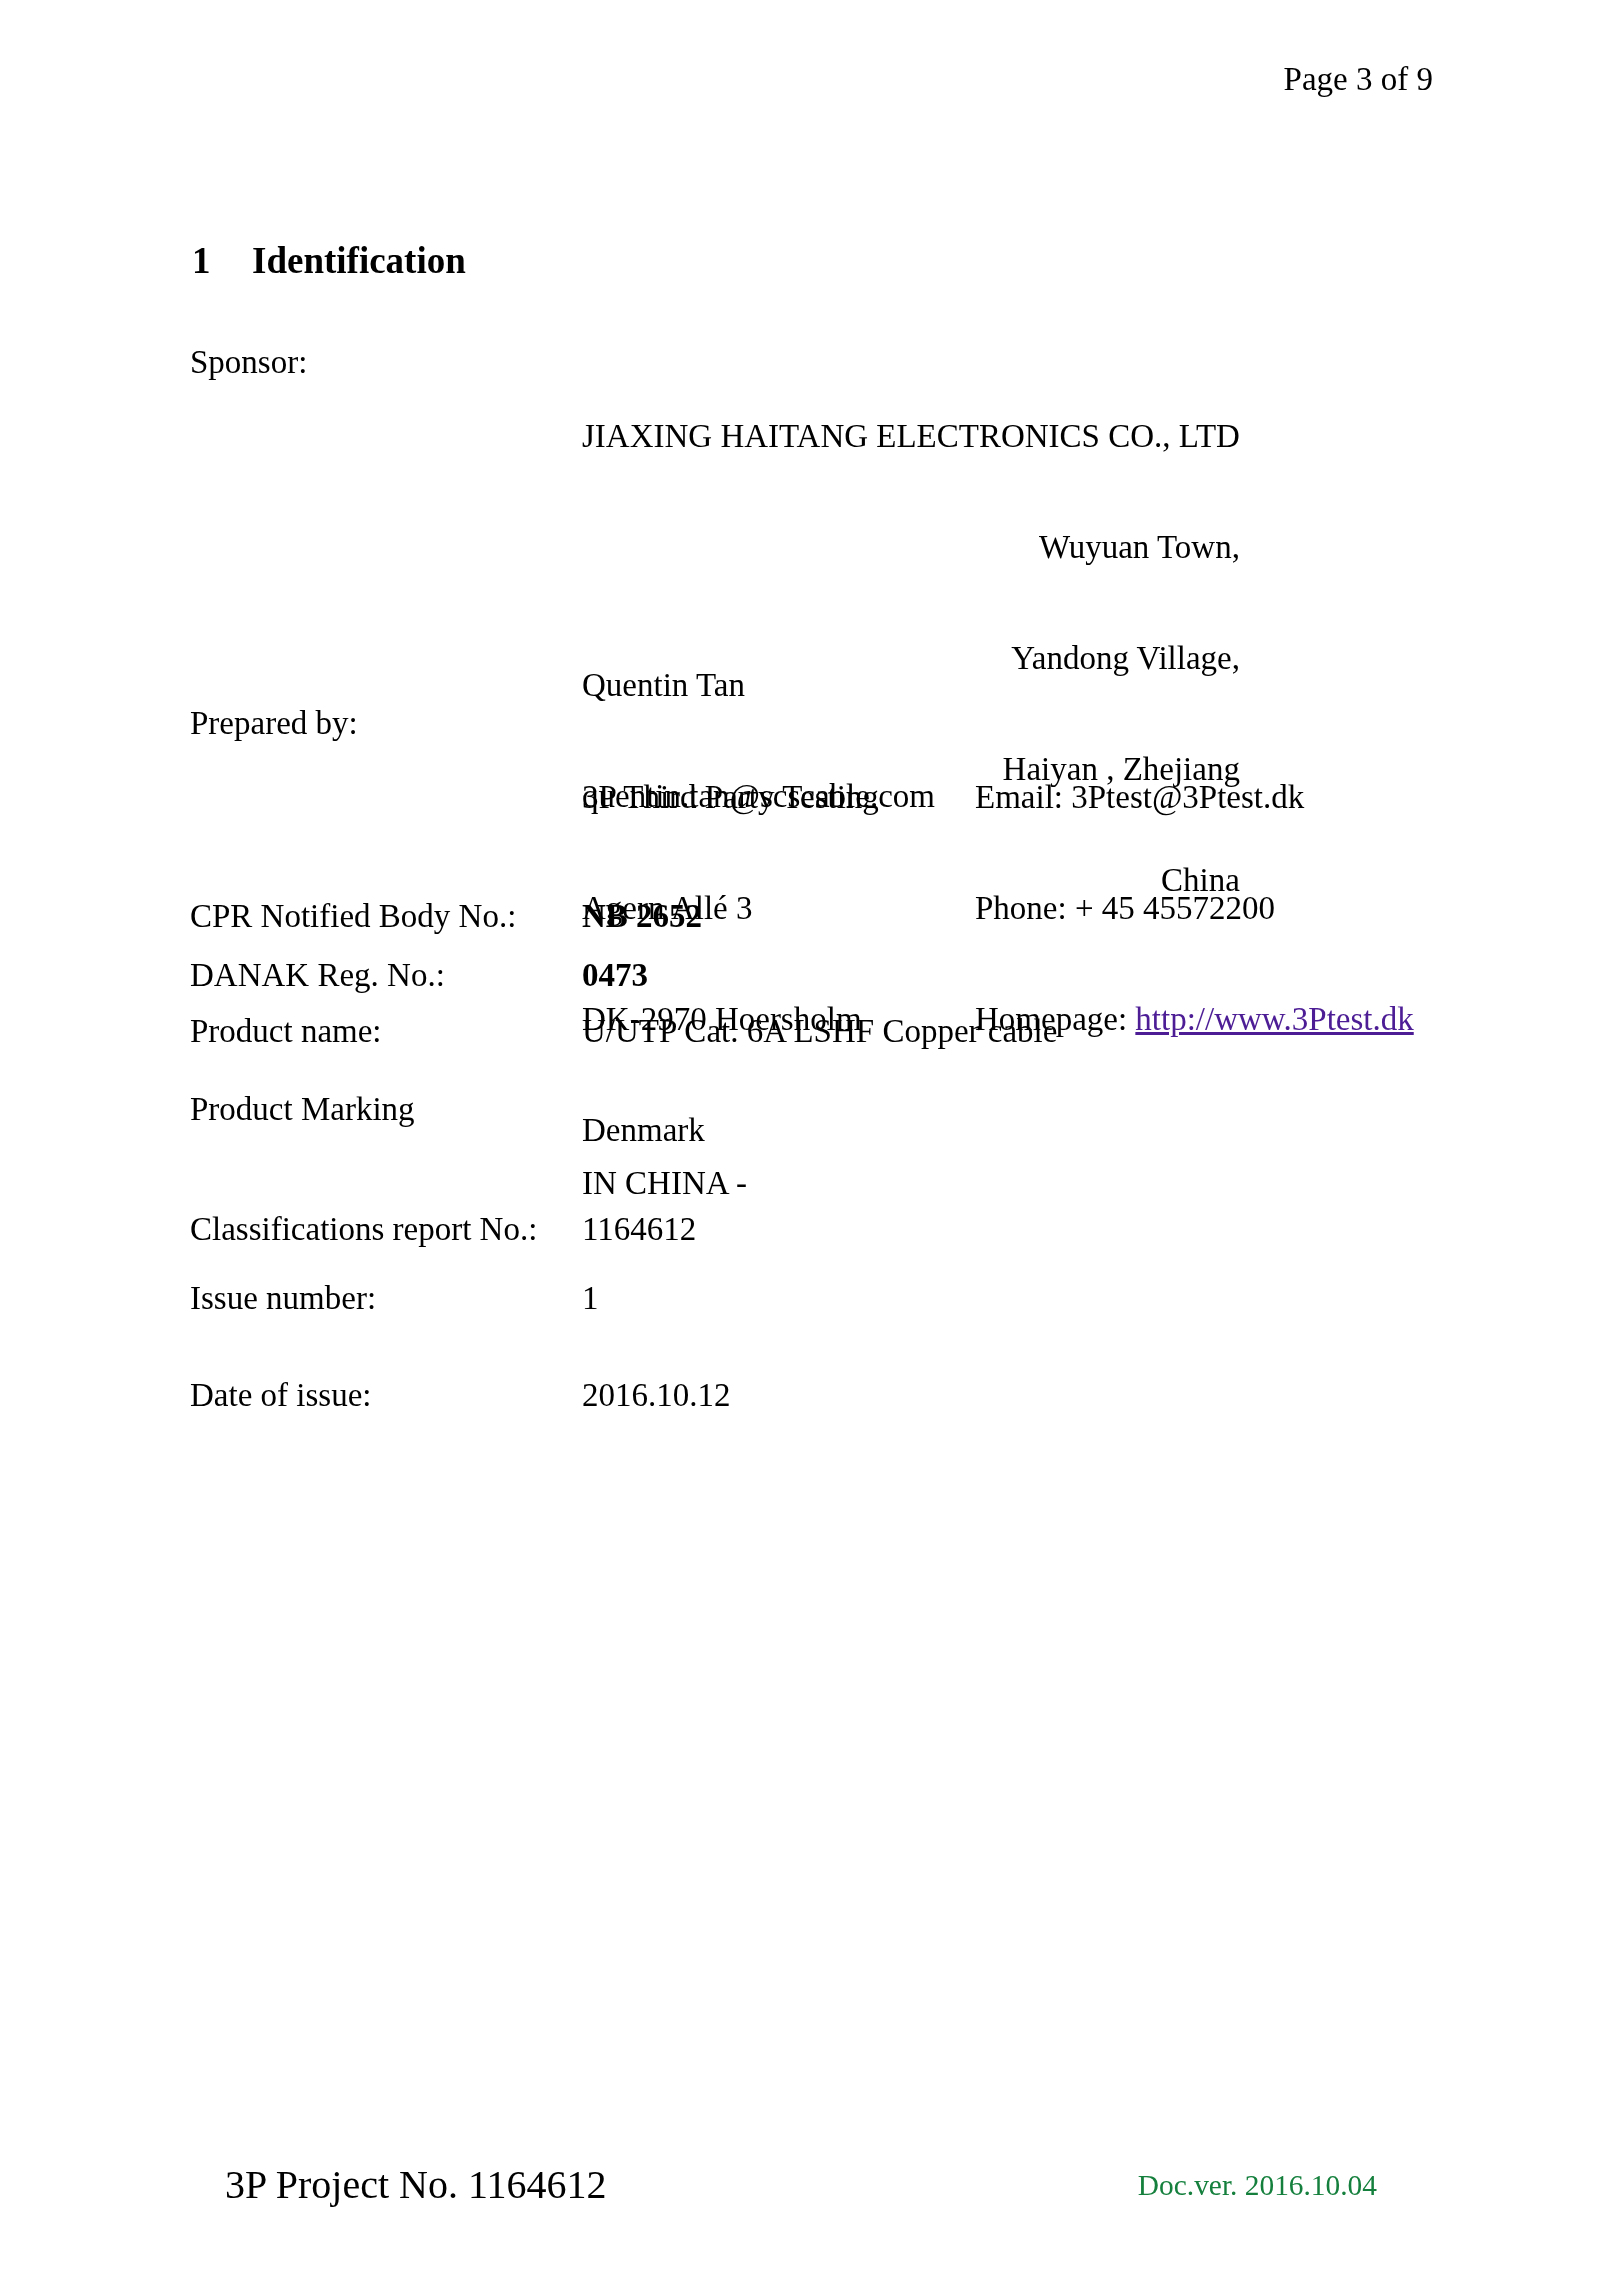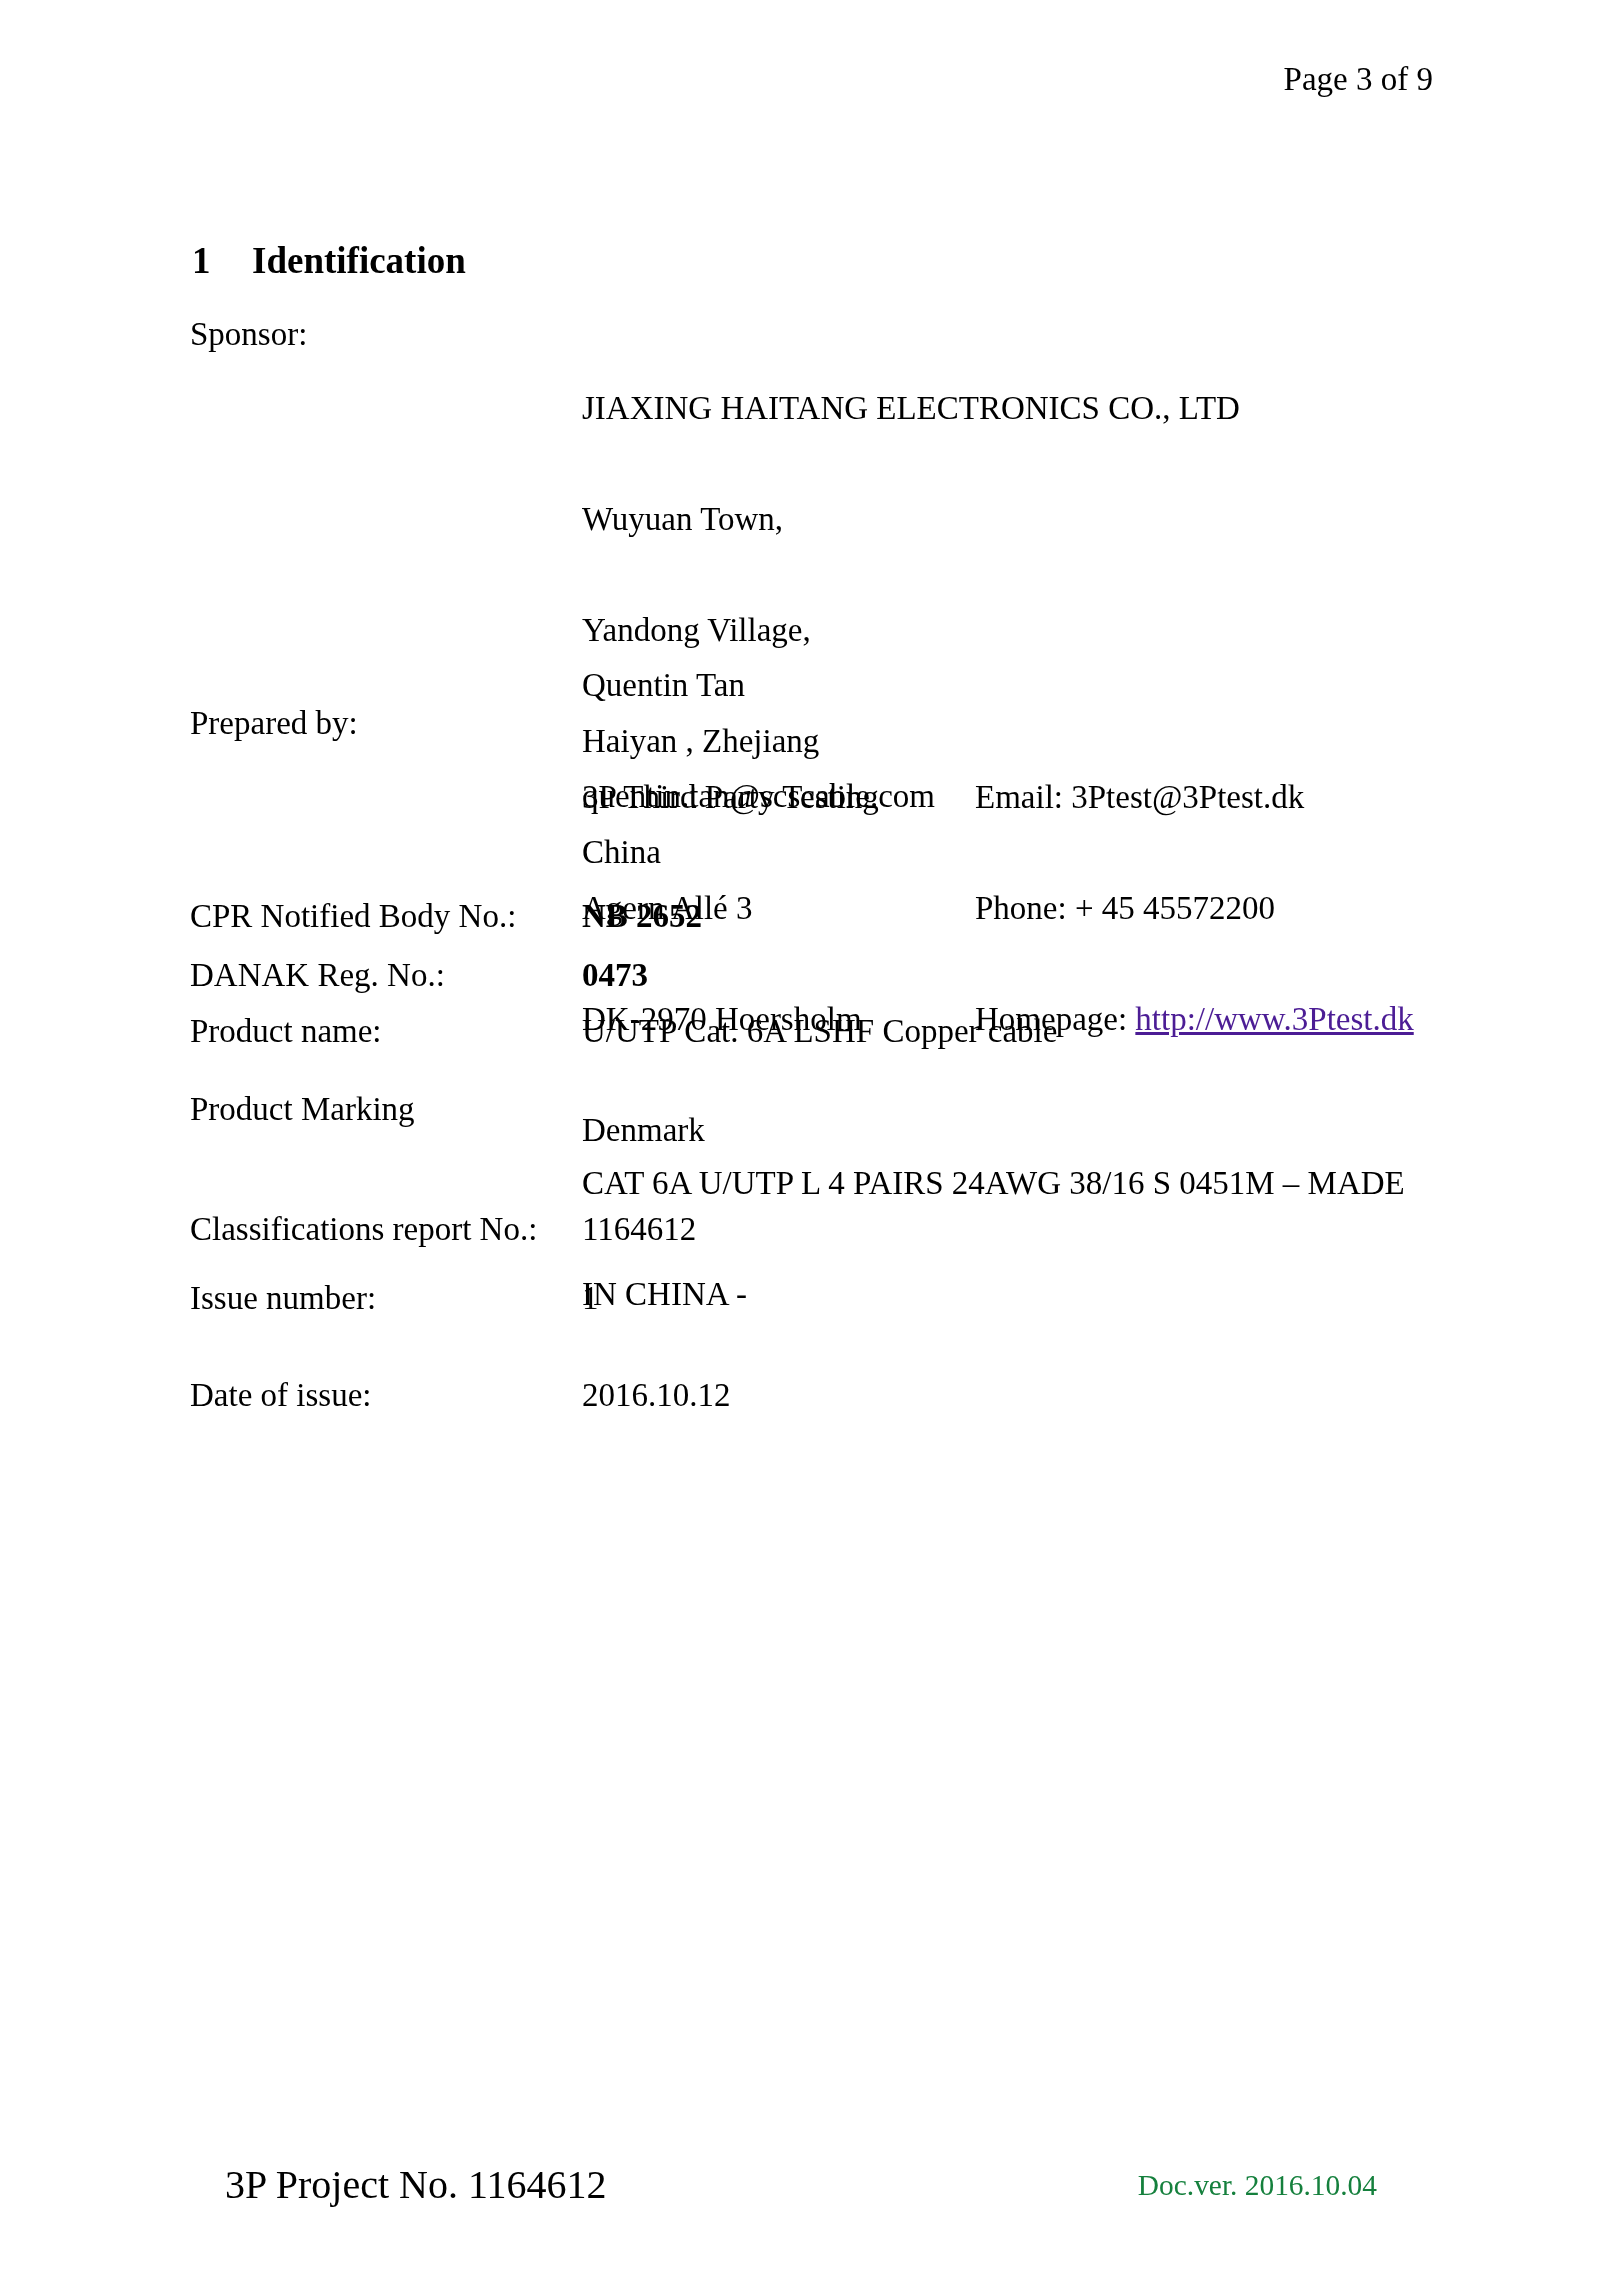--- a/index.html
+++ b/index.html
@@ -34,21 +34,21 @@
     font-weight: bold;
   }
   .heading .h-num {
     display: inline-block;
     width: 60px;
   }
   .label-col { left: 190px; }
   .value-col { left: 582px; }
   .contact-col { left: 975px; }
 
-  .row-sponsor      { top: 316px; }
+  .row-sponsor      { top: 344px; text-align: right; }
   .row-contactperson{ top: 593px; }
   .row-prepared     { top: 705px; }
   .row-cpr          { top: 898px; }
   .row-danak        { top: 957px; }
   .row-productname  { top: 1013px; }
   .row-marking      { top: 1091px; }
   .row-classreport  { top: 1211px; }
   .row-issue        { top: 1280px; }
   .row-date         { top: 1377px; }
 
@@ -129,21 +129,20 @@
   <div class="txt value-col row-cpr bold">NB 2652</div>
 
   <div class="txt label-col row-danak">DANAK Reg. No.:</div>
   <div class="txt value-col row-danak bold">0473</div>
 
   <div class="txt label-col row-productname">Product name:</div>
   <div class="txt value-col row-productname">U/UTP Cat. 6A LSHF Copper cable</div>
 
   <div class="txt label-col row-marking">Product Marking</div>
   <div class="txt value-col row-marking">
-    <div>CAT 6A U/UTP L 4 PAIRS 24AWG 38/16 S 0451M – MADE</div>
     <div>IN CHINA -</div>
   </div>
 
   <div class="txt label-col row-classreport">Classifications report No.:</div>
   <div class="txt value-col row-classreport">1164612</div>
 
   <div class="txt label-col row-issue">Issue number:</div>
   <div class="txt value-col row-issue">1</div>
 
   <div class="txt label-col row-date">Date of issue:</div>

